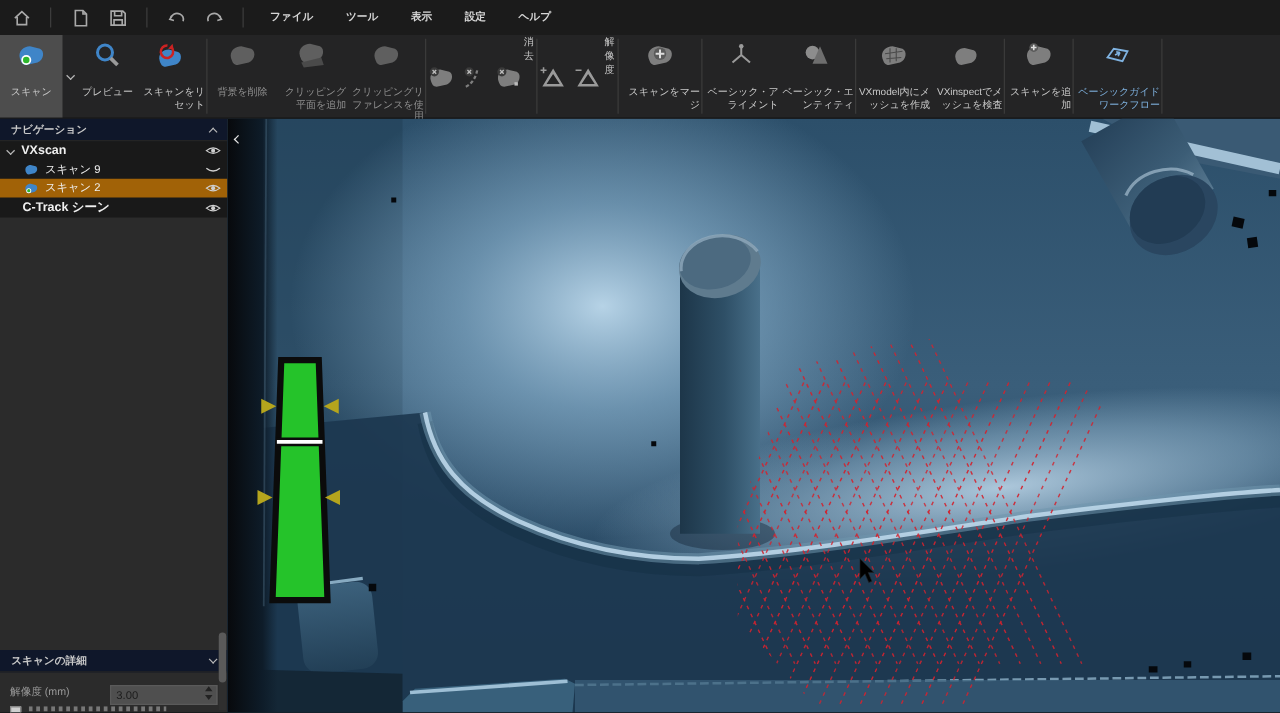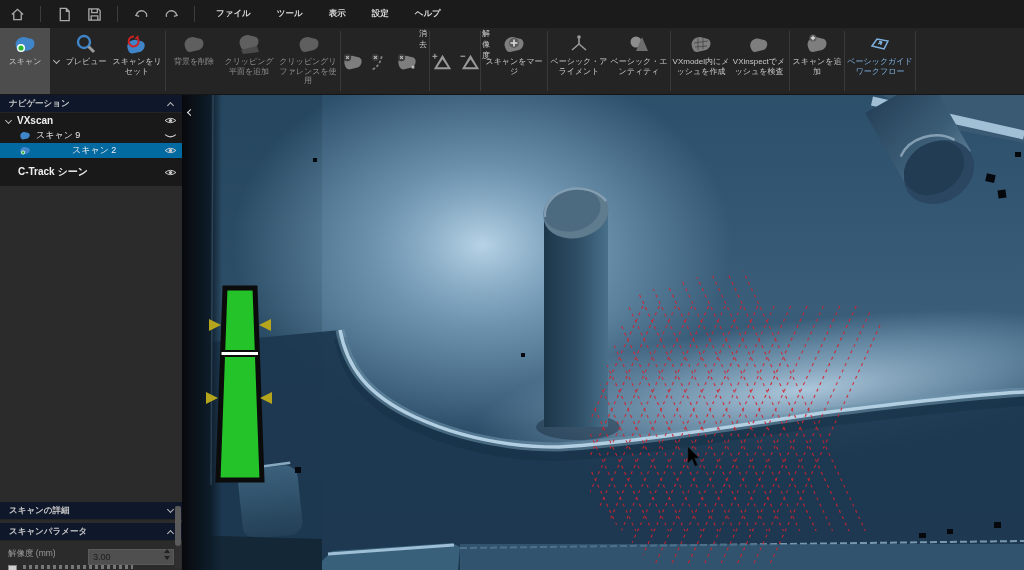--- a/index.html
+++ b/index.html
@@ -16,21 +16,21 @@
   .menu-item { color:#d6d6d6; font-size:8.5px; font-weight:bold; padding:0 9px; height:28px;
                display:flex; align-items:center; }
 
   
   #toolbar { position:absolute; left:0; top:28px; width:1024px; height:67px;
              background:#242425; border-bottom:1px solid #151515; display:flex; align-items:stretch; }
   .tsep { width:1px; background:#3a3a3a; margin:3px 1px; }
   .tbtn { display:flex; flex-direction:column; align-items:center; justify-content:flex-start;
           padding-top:5px; cursor:default; }
   .tbtn .ticon { width:24px; height:22px; flex:none; }
-  .tlabel { font-size:8px; line-height:9.5px; color:#c9c9c9; text-align:center; margin-top:2px;
+  .tlabel { font-size:8px; line-height:9.5px; color:#c9c9c9; text-align:right; margin-top:14px;
             word-break:break-all; }
   .tlabel.dis { color:#8f8f8f; }
   .tlabel.blue { color:#7fb2e0; }
   .sel { background:#4d4d4d; }
   .caret { width:12px; display:flex; align-items:center; justify-content:center; }
   .tgroup { display:flex; }
   .gicons { display:flex; flex:1; align-items:center; justify-content:center; gap:5px; padding-top:2px; }
   .gcaption { font-size:8px; color:#c9c9c9; text-align:center; padding-bottom:3px; }
   .icon-gray { fill:#7e7e7e; } .icon-dark { fill:#5f5f5f; } .icon-blue { fill:#3f85c8; }
 
@@ -40,27 +40,27 @@
   .chev.up   { transform:rotate(-135deg); margin-top:3px; }
   .chev.left { transform:rotate(135deg); }
 
   
   #sidebar { position:absolute; left:0; top:95px; width:182px; height:475px; background:#2b2b2b; }
   .panel-hdr { height:18px; background:#0f172a; color:#c8c8c8; font-size:8.5px; font-weight:bold;
                display:flex; align-items:center; justify-content:space-between; padding:0 9px;
                border-bottom:1px solid #242424; }
   #tree { background:#191919; }
   .trow { height:15px; display:flex; align-items:center; font-size:9px; color:#efefef; padding:0 4px; }
-  .trow.selrow { background:#0369a1;gap:36px; }
+  .trow.selrow { background:#a16207; }
   .trow .lbl { flex:1; white-space:nowrap; overflow:hidden; }
   .trow .eye { width:15px; display:flex; justify-content:center; }
   .bold { font-weight:bold; }
   .blob14 { width:14px; height:11px; margin:0 4px 0 14px; flex:none; }
   #row-vxscan { font-size:10px; }
-  #row-ctrack { height:28px; font-size:10px;gap:26px; }
+  #row-ctrack { height:16px; font-size:10px;gap:26px; }
   #sb-bottom { position:absolute; left:0; bottom:0; width:182px; }
   .param-row { display:flex; align-items:center; padding:5px 8px 3px 8px; }
   .param-lbl { color:#9a9a9a; font-size:8.5px; flex:1; }
   .spin-wrap { position:relative; width:86px; height:16px; }
   .spin-wrap input { width:86px; height:16px; background:#4f4f4f; border:1px solid #5a5a5a;
                      color:#1c1c1c; font-size:9px; padding:0 14px 0 4px;
                      font-family:"Liberation Sans",sans-serif; }
   .spin-btns { position:absolute; right:1px; top:1px; width:12px; height:14px; display:flex;
                flex-direction:column; align-items:center; justify-content:space-around; }
   .sp-up { width:0;height:0;border-left:3px solid transparent;border-right:3px solid transparent;
@@ -202,21 +202,21 @@
             <circle cx="6" cy="6" r="4" fill="#3a3a3a"></circle>
             <path d="M4.4,4.4 L7.6,7.6 M7.6,4.4 L4.4,7.6" stroke="#bbb" stroke-width="1.2"></path>
           <rect x="17" y="15" width="3" height="3" fill="#bbb"></rect>
         </svg>
       </div>
       <div class="gcaption">消去</div>
     </div>
 
     <div class="tsep"></div>
 
-    <div class="tgroup" style="width:48px">
+    <div class="tgroup" style="width:62px">
       <div class="gicons">
         <svg class="ticon" style="width:23px" viewBox="0 0 24 22">
           <use href="#i-tri" fill="#9a9a9a"></use>
             <path d="M4,3 L4,8 M1.5,5.5 L6.5,5.5" stroke="#9a9a9a" stroke-width="1.3"></path>
         </svg>
         <svg class="ticon" style="width:23px" viewBox="0 0 24 22">
           <use href="#i-tri" fill="#9a9a9a"></use>
             <path d="M1.5,5.5 L6.5,5.5" stroke="#9a9a9a" stroke-width="1.3"></path>
         </svg>
       </div>
@@ -342,24 +342,20 @@
         </span>
       </div>
     </div>
 
     <div id="sb-bottom">
       <div class="panel-hdr">
         <span>スキャンの詳細</span>
         <span class="chev down"></span>
       </div>
       <div style="height:3px"></div>
-      <div class="panel-hdr">
-        <span>スキャンパラメータ</span>
-        <span class="chev up"></span>
-      </div>
       <div class="param-row">
         <span class="param-lbl">解像度 (mm)</span>
         <span class="spin-wrap">
           <input type="text" value="3.00" style="">
           <span class="spin-btns">
             <span class="sp-up"></span>
             <span class="sp-dn"></span>
           </span>
         </span>
       </div>

